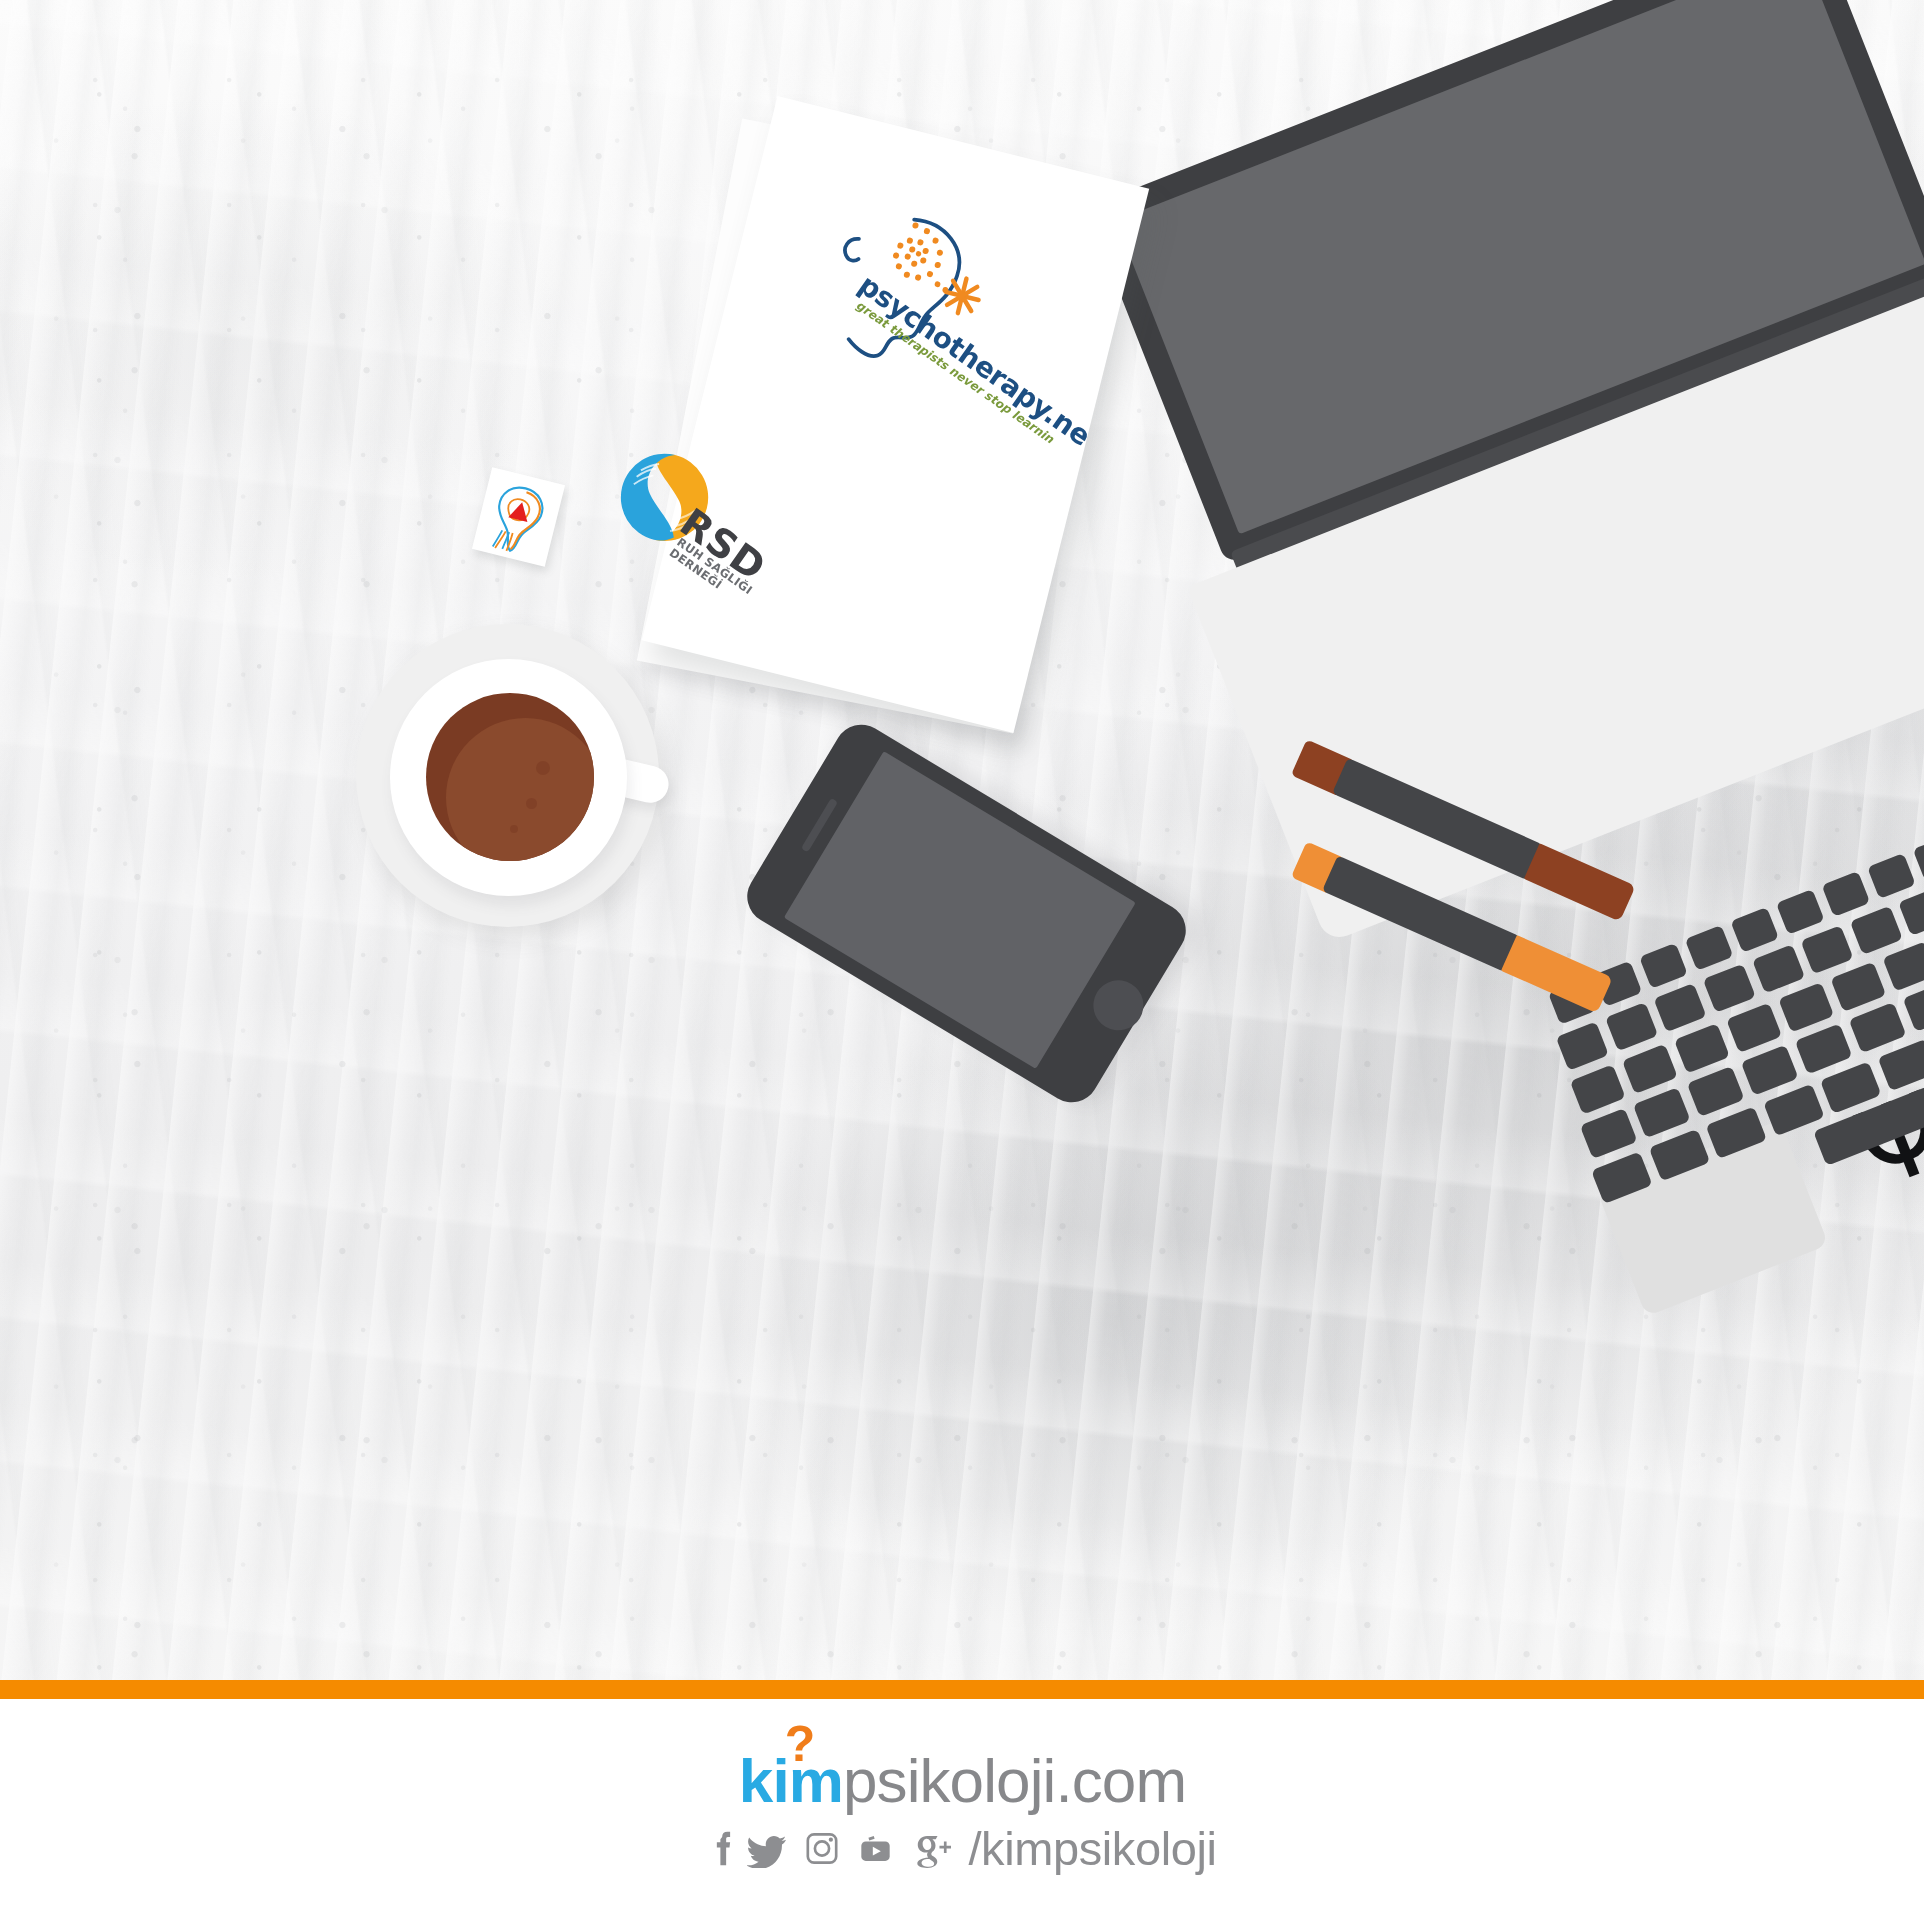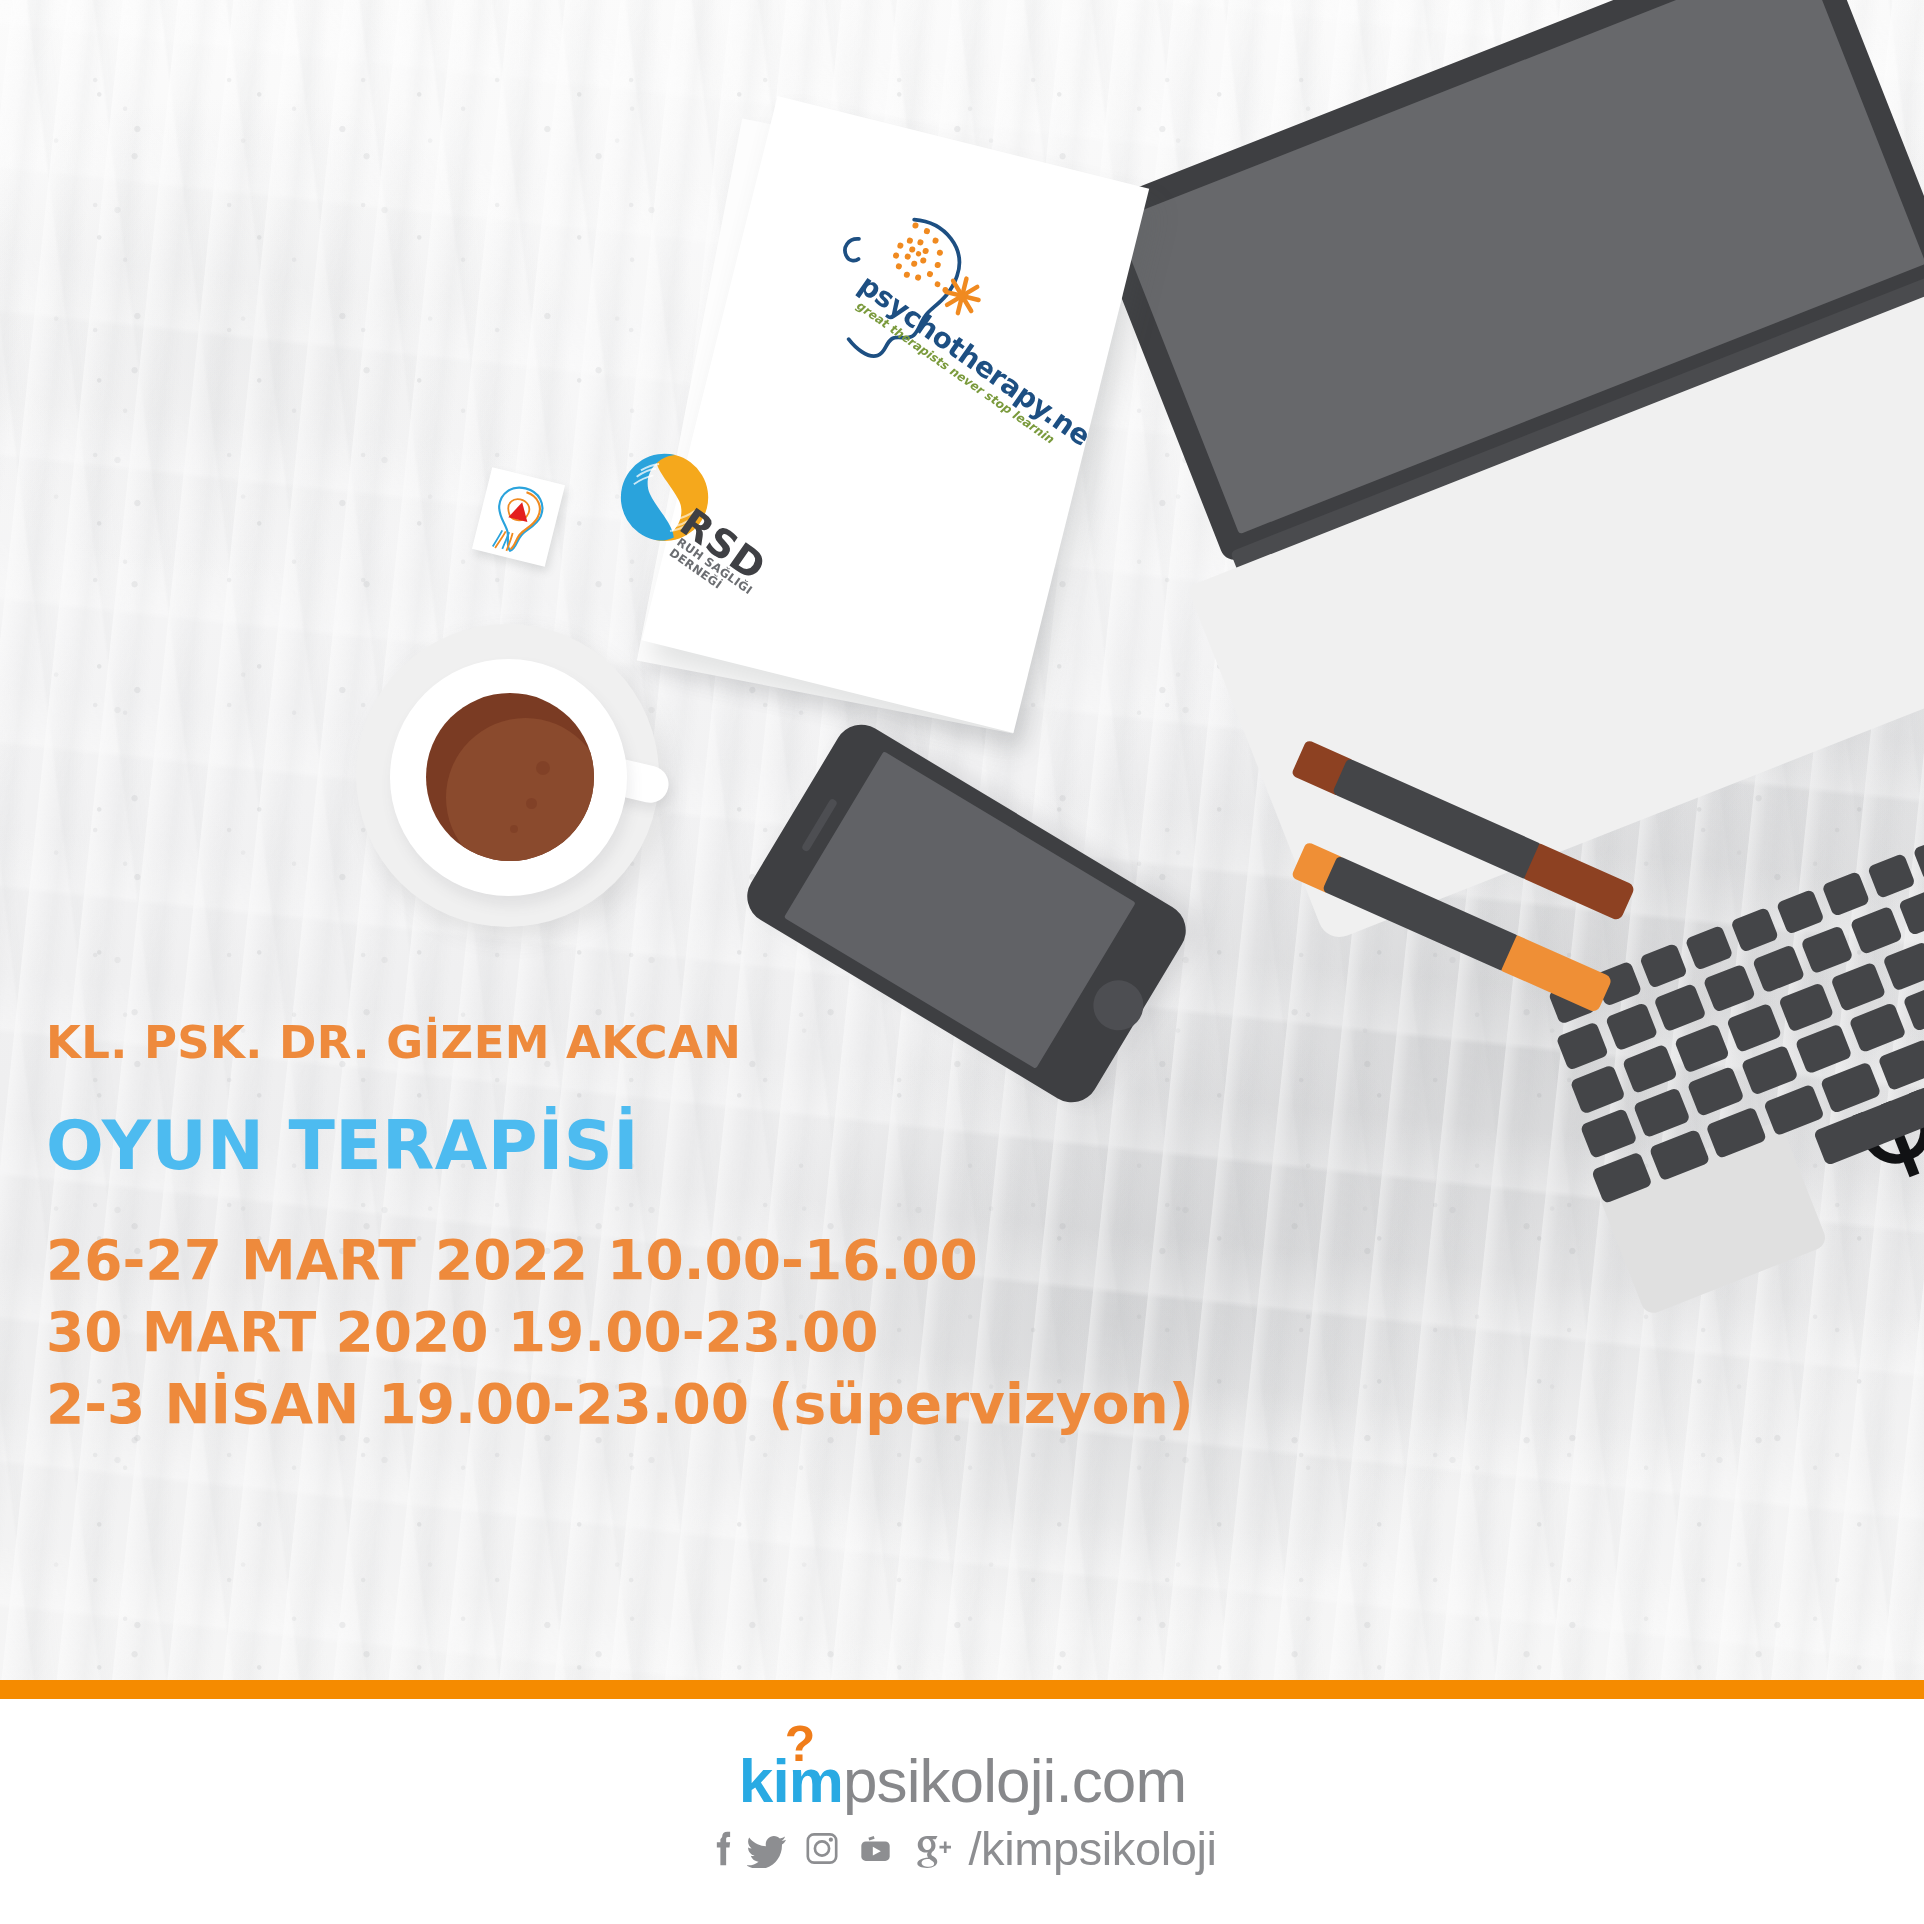--- a/index.html
+++ b/index.html
@@ -353,29 +353,20 @@
     <div class="pen-tip" style="left:0;top:0;background:#8d4122;"></div>
     <div class="pen" style="left:45px;top:0;width:214px;"></div>
     <div class="pen-cap" style="left:255px;top:0;background:#8d4122;"></div>
   </div>
   <div style="position:absolute;left:1265px;top:931px;width:463px;height:107px;transform:rotate(24deg);">
     <div class="pen-tip" style="left:0;top:0;background:#ef8f36;width:39px;"></div>
     <div class="pen" style="left:34px;top:0;width:200px;"></div>
     <div class="pen-cap" style="left:230px;top:0;background:#ef8f36;"></div>
   </div>
 
-  <div class="txt">
-    <div class="presenter">KL. PSK. DR. GİZEM AKCAN</div>
-    <div class="title">OYUN TERAPİSİ</div>
-    <div class="dates">
-      <div class="date-line">26-27 MART 2022 10.00-16.00</div>
-      <div class="date-line">30 MART 2020 19.00-23.00</div>
-      <div class="date-line">2-3 NİSAN 19.00-23.00 (süpervizyon)</div>
-    </div>
-  </div>
 
   <div class="divider"></div>
   <div class="footer">
     <div class="brand">
       <span class="brand-kim">kim</span>
       <span class="qmark">?</span>
       <span class="brand-rest">psikoloji.com</span>
     </div>
     <div class="social">
       <span>

